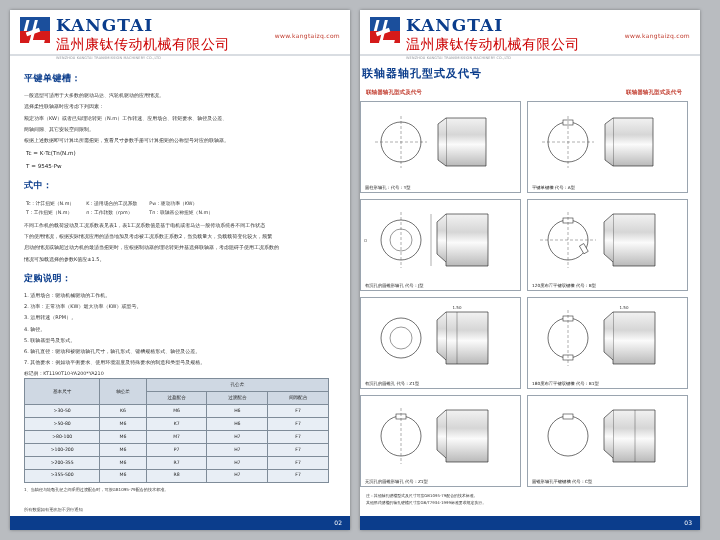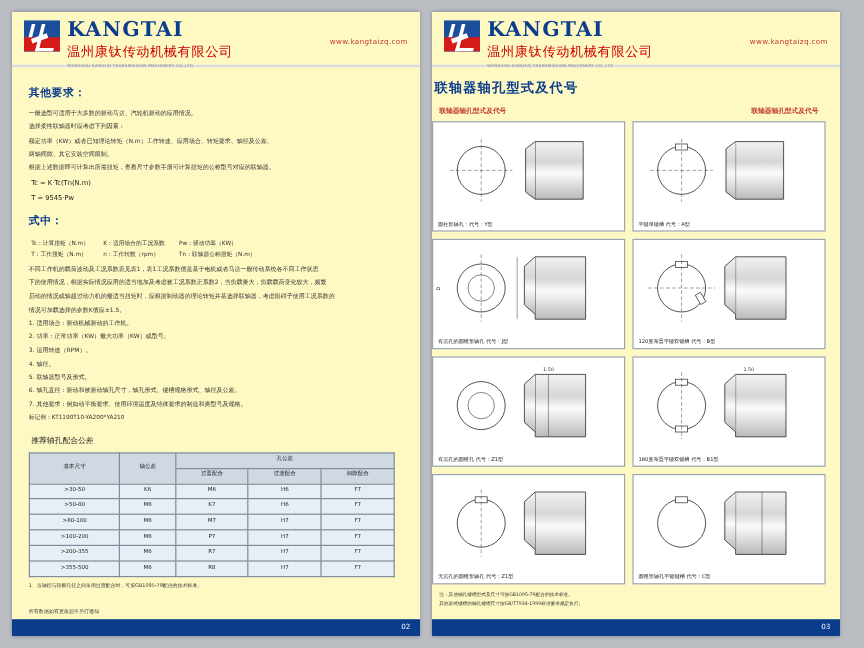--- a/index.html
+++ b/index.html
@@ -2,35 +2,35 @@
 <html><head>
 <meta charset="utf-8">
 <style>
   html,body{margin:0;padding:0;}
   body{
     width:720px;height:540px;background:#b9bcc0;
     font-family:"DejaVu Sans","Liberation Sans",sans-serif;
     overflow:hidden;
   }
   .spread{position:relative;width:720px;height:540px;display:flex;}
-  .page{position:relative;background:#fef9c3;box-shadow:0 0 3px rgba(0,0,0,.35);}
+  .page{position:relative;background:#ffffff;box-shadow:0 0 3px rgba(0,0,0,.35);}
   .page-left{width:340px;height:520px;margin:10px 5px 10px 10px;}
   .page-right{width:340px;height:520px;margin:10px 10px 10px 5px;}
 
   
   .hdr{position:relative;height:46px;border-bottom:2px solid #d9dde2;padding:6px 10px 0 10px;box-sizing:border-box;}
   .hdr-row{display:flex;align-items:flex-start;}
   .logo-mark{width:30px;height:26px;background:#1b4f9c;position:relative;overflow:hidden;flex:0 0 auto;margin-top:1px;}
   .logo-mark:before{content:"";position:absolute;left:4px;top:3px;width:3px;height:20px;background:#fff;transform:skewX(-14deg);}
   .logo-mark:after{content:"";position:absolute;left:12px;top:3px;width:12px;height:20px;border-left:3px solid #fff;border-bottom:3px solid #fff;transform:skewX(-14deg);}
   .logo-red{position:absolute;left:0;top:14px;width:30px;height:12px;background:#d51a1a;}
   .logo-red:after{content:"";position:absolute;left:6px;top:-1px;width:14px;height:4px;background:#fff;transform:rotate(-20deg);}
   .brand-wrap{margin-left:6px;}
   .brand{font-family:"DejaVu Serif","Liberation Serif",serif;font-weight:bold;font-size:17px;letter-spacing:1px;color:#0b3d8c;line-height:18px;}
-  .brand-cn{font-size:11px;color:#c00;margin-top:2px;letter-spacing:.5px;}
+  .brand-cn{font-size:14px;color:#c00;margin-top:2px;letter-spacing:.5px;}
   .brand-en{font-size:3.4px;color:#8a8f96;margin-top:1.5px;letter-spacing:.2px;}
   .hdr-url{position:absolute;right:10px;top:22px;font-size:6px;color:#c0392b;letter-spacing:.3px;}
 
   
   .lp{padding:8px 14px 0 14px;box-sizing:border-box;font-size:5.2px;color:#222;line-height:1.9;}
   h2.sec{font-size:9px;color:#0b3d8c;font-weight:bold;margin:6px 0 4px 0;letter-spacing:.5px;}
   .p{font-size:5px;color:#333;line-height:1.85;margin:0 0 2px 0;}
   .formula{font-size:5.6px;color:#222;margin:3px 0 1px 2px;line-height:1.8;}
   .twocol{display:flex;gap:12px;margin:2px 0 4px 2px;}
   .twocol div{font-size:4.8px;color:#333;line-height:1.9;}
@@ -76,21 +76,21 @@
           <div class="brand">KANGTAI</div>
           <div class="brand-cn">温州康钛传动机械有限公司</div>
           <div class="brand-en">WENZHOU KANGTAI TRANSMISSION MACHINERY CO.,LTD</div>
         </div>
       </div>
       <div class="hdr-url">www.kangtaizq.com</div>
     </div>
 
     <div class="lp">
 
-      <h2 class="sec">其他要求：</h2>
+      <h2 class="sec">平键单键槽：</h2>
       <p class="p">一般选型可适用于大多数的驱动马达、汽轮机驱动的应用情况。</p>
       <p class="p">选择柔性联轴器时应考虑下列因素：</p>
       <p class="p">额定功率（KW）或者已知理论转矩（N.m）工作转速、应用场合、转矩要求、轴径及公差、</p>
       <p class="p">两轴间隙、其它安装空间限制。</p>
       <p class="p">根据上述数据即可计算出所需扭矩，查看尺寸参数手册可计算扭矩的公称型号对应的联轴器。</p>
 
       <div class="formula">Tc = K·Tc(Tn(N.m)</div>
       <div class="formula">T = 9545·Pw</div>
 
       <h2 class="sec">式中：</h2>
@@ -107,32 +107,32 @@
           <div>Pw：驱动功率（KW）</div>
           <div>Tn：联轴器公称扭矩（N.m）</div>
         </div>
       </div>
 
       <p class="p">不同工作机的载荷波动及工况系数表见表1，表1工况系数值是基于电机或者马达一般传动系统各不同工作状态</p>
       <p class="p">下的使用情况，根据实际情况应用的适当地加及考虑被工况系数正系数2，当负载量大，负载载荷变化较大，频繁</p>
       <p class="p">启动的情况或轴超过动力机的最适当扭矩时，应根据制动器的理论转矩并基选择联轴器，考虑阻碍子使用工况系数的</p>
       <p class="p">情况可加载选择的参数K值应±1.5。</p>
 
+      <h2 class="sec">定购说明：</h2>
       <div>
         <p class="p">1. 适用场合：驱动机械驱动的工作机。</p>
         <p class="p">2. 功率：正常功率（KW）最大功率（KW）或型号。</p>
         <p class="p">3. 运用转速（RPM）。</p>
         <p class="p">4. 轴径。</p>
         <p class="p">5. 联轴器型号及形式。</p>
         <p class="p">6. 轴孔直径：驱动和被驱动轴孔尺寸，轴孔形式、键槽规格形式、轴径及公差。</p>
         <p class="p">7. 其他要求：例如动平衡要求、使用环境温度及特殊要求的制造和类型号及规格。</p>
       </div>
       <div class="note">标记例：KT1190T10-YA200*YA210</div>
 
-      <div class="tbl-title">推荐轴孔配合公差</div>
       <table class="tol">
         <thead>
           <tr>
             <th rowspan="2">基本尺寸</th>
             <th rowspan="2">轴公差</th>
             <th colspan="3">孔公差</th>
           </tr>
           <tr>
             <th>过盈配合</th>
             <th>过渡配合</th>

